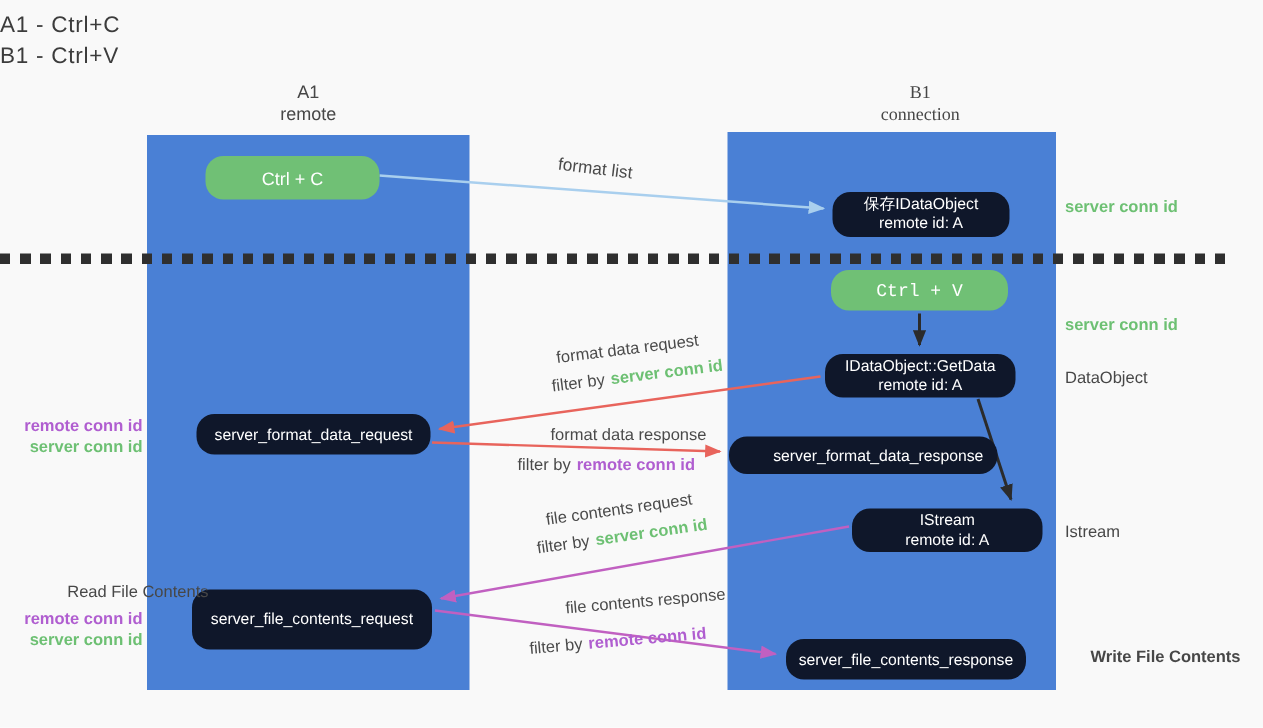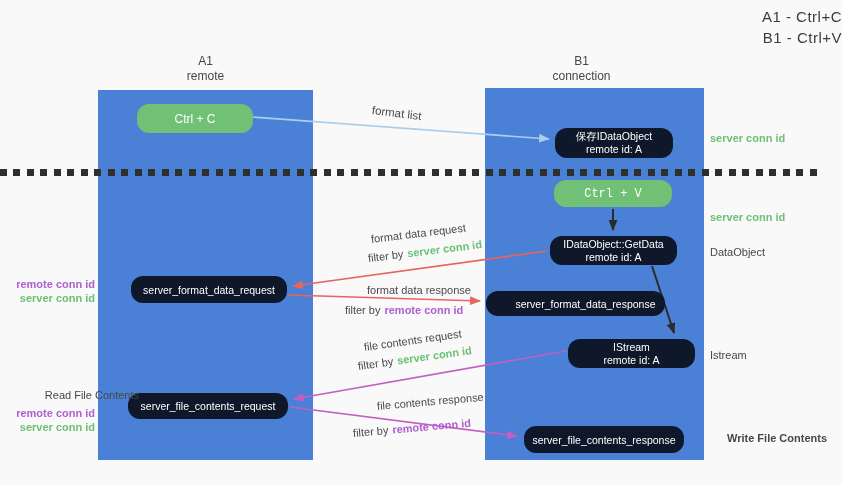--- a/index.html
+++ b/index.html
@@ -1,27 +1,27 @@
 <!DOCTYPE html>
 <html><head>
 <meta charset="utf-8">
 <style>
   html,body{margin:0;padding:0;}
   .canvas{
     position:relative; width:842px; height:485px; overflow:hidden;
     background:#f9f9f9; font-family:"Liberation Sans", sans-serif;
   }
   
-  .title{position:absolute; top:6px; left:0; right:0; text-align:right;
+  .title{position:absolute; top:6px; left:0; right:0; text-align:left;
     font-size:15px; line-height:21px; color:#3c3c3c; letter-spacing:.5px;}
   
   .lane-header{position:absolute; top:54px; text-align:center; font-size:12px;
     line-height:15px; color:#474747;}
   .lh-a1{left:98px; width:215px;}
-  .lh-b1{left:472px; width:219px;}
+  .lh-b1{left:504px; width:219px;font-family:Liberation Serif, serif;}
   
   .lane{position:absolute; background:#4a80d5;}
   .lane-a1{left:98px; top:90px; width:215px; height:370px;}
   .lane-b1{left:485px; top:88px; width:219px; height:372px;}
   
   .dashed{position:absolute; left:0; top:169px; width:823px; height:7px;
     background:repeating-linear-gradient(90deg,#2f2f2f 0 7px,transparent 7px 13.5px);}
   
   .arrows{position:absolute; left:0; top:0; z-index:3;}
   
@@ -30,21 +30,21 @@
     white-space:nowrap;border-radius:12px;}
   .green{background:#70c075;}
   .orange{background:#0f172a;}
   .n-ctrlc{left:137px; top:104px; width:116px; height:29px; font-size:12px;}
   .n-save{left:555px; top:128px; width:118px; height:30px; font-size:10.5px; line-height:13px;}
   .n-ctrlv{left:554px; top:180px; width:118px; height:27px; font-size:12px;font-family:Liberation Mono, monospace;}
   .n-getdata{left:550px; top:236px; width:127px; height:29px; font-size:10.5px; line-height:13px;}
   .n-freq{left:131px; top:276px; width:156px; height:27px; font-size:10.5px;}
   .n-fresp{left:486px; top:291px; width:159px; height:25px; font-size:10.5px;padding-left:20px;}
   .n-istream{left:568px; top:339px; width:127px; height:29px; font-size:10.5px; line-height:13px;}
-  .n-fileq{left:128px; top:393px; width:160px; height:26px; font-size:10.5px;}
+  .n-fileq{left:128px; top:393px; width:160px; height:40px; font-size:10.5px;}
   .n-filer{left:524px; top:426px; width:160px; height:27px; font-size:10.5px;}
   
   .flabel{position:absolute; z-index:5; font-size:11px; color:#4a4a4a;
     white-space:nowrap; transform-origin:left center;}
   .flabel span + span{margin-left:4px;}
   .fl-formatlist{left:372px; top:104px; transform:rotate(7deg); font-size:11.5px;}
   .fl-fdreq{left:371px; top:233px; transform:rotate(-7deg);}
   .fl-filter1{left:368px; top:252px; transform:rotate(-7deg);}
   .fl-fdresp{left:367px; top:284px;}
   .fl-filter2{left:345px; top:304px;}

